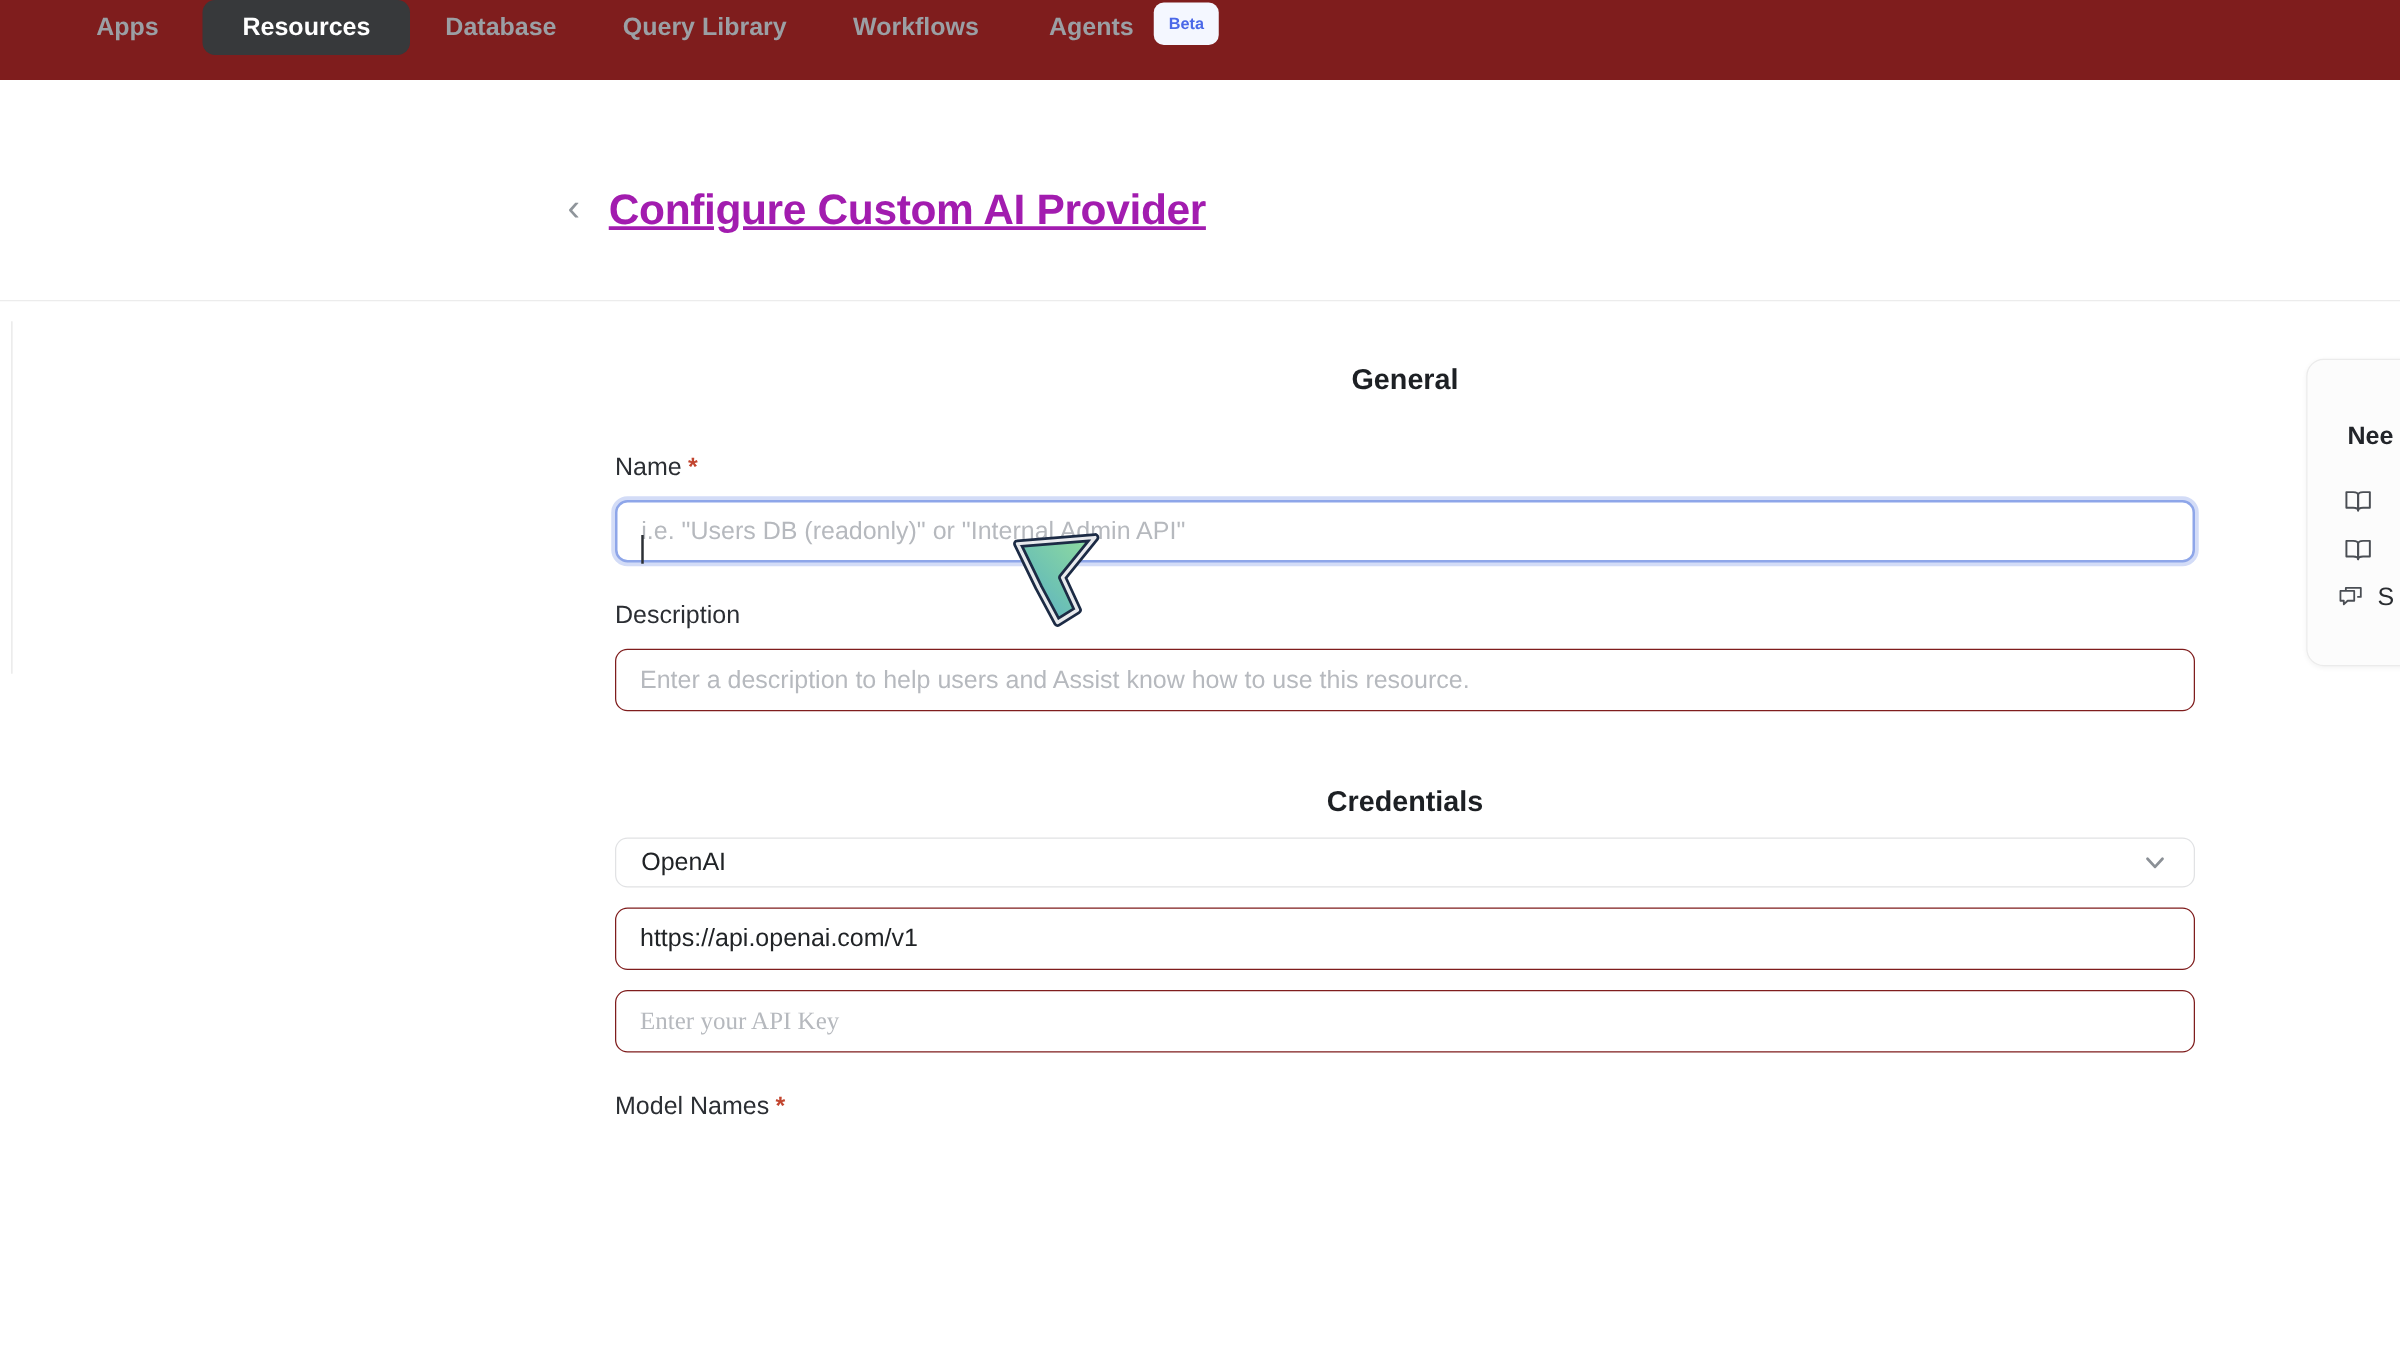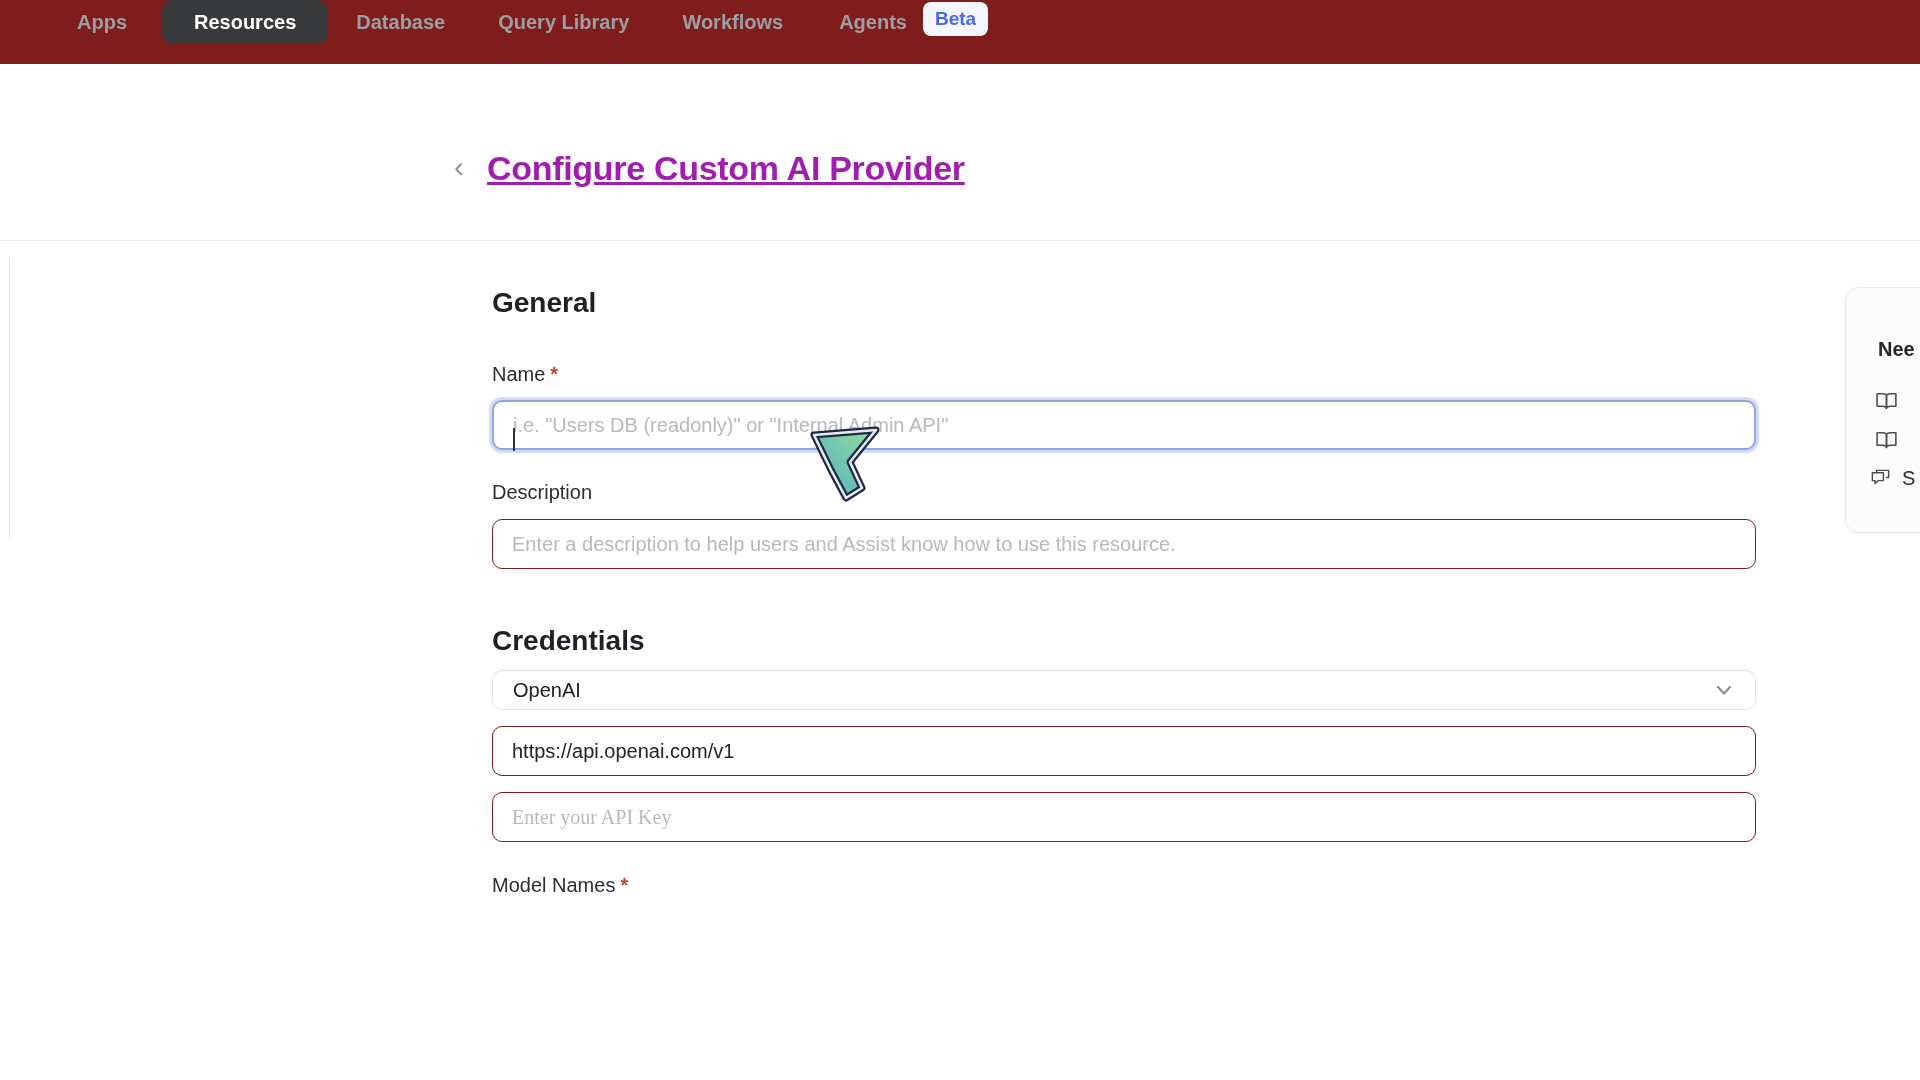--- a/index.html
+++ b/index.html
@@ -27,21 +27,21 @@
     padding: 0 32px; border-radius: 10px;
     font-size: 20px; font-weight: 700; cursor: pointer;
     margin-left: 35px;
   }
   .m28 { margin-left: 28px; }
   .m53 { margin-left: 53px; }
   .m56 { margin-left: 56px; }
   .beta-badge {
     margin-left: 16px; margin-top: 2px;
     background: #f4f7ff; color: #4a68e8;
-    font-size: 19px; font-weight: 700;
+    font-size: 13px; font-weight: 700;
     height: 34px; line-height: 34px; padding: 0 12px;
     border-radius: 8px; cursor: pointer;
   }
 
   
   .page-header {
     margin: 83px 0 0 448px;
     display: flex; align-items: center; gap: 17px;
   }
   .back-btn {
@@ -54,21 +54,21 @@
     color: #a21caf; letter-spacing: -0.3px; line-height: 42px; text-decoration: underline;
   }
   .title-divider {
     border: none; border-top: 1px solid #ececec;
     margin: 51px 0 0 0;
   }
 
   
   .form-col { margin-left: 492px; width: 1264px; }
   .section-heading {
-    font-size: 28px; font-weight: 700; color: #1d2024; line-height: 26px;
+    font-size: 23px; font-weight: 700; color: #1d2024; line-height: 26px; text-align: center;
   }
   .h-general { margin-top: 49px; }
   .h-credentials { margin-top: 59px; }
   .label-row {
     font-size: 20px; font-weight: 500; color: #2b2e33; line-height: 24px;
   }
   .req { color: #c2452f; margin-left: 5px; font-weight: 600; }
   .mt46 { margin-top: 46px; }
   .mt45 { margin-top: 45px; }
   .mt32 { margin-top: 32px; }

